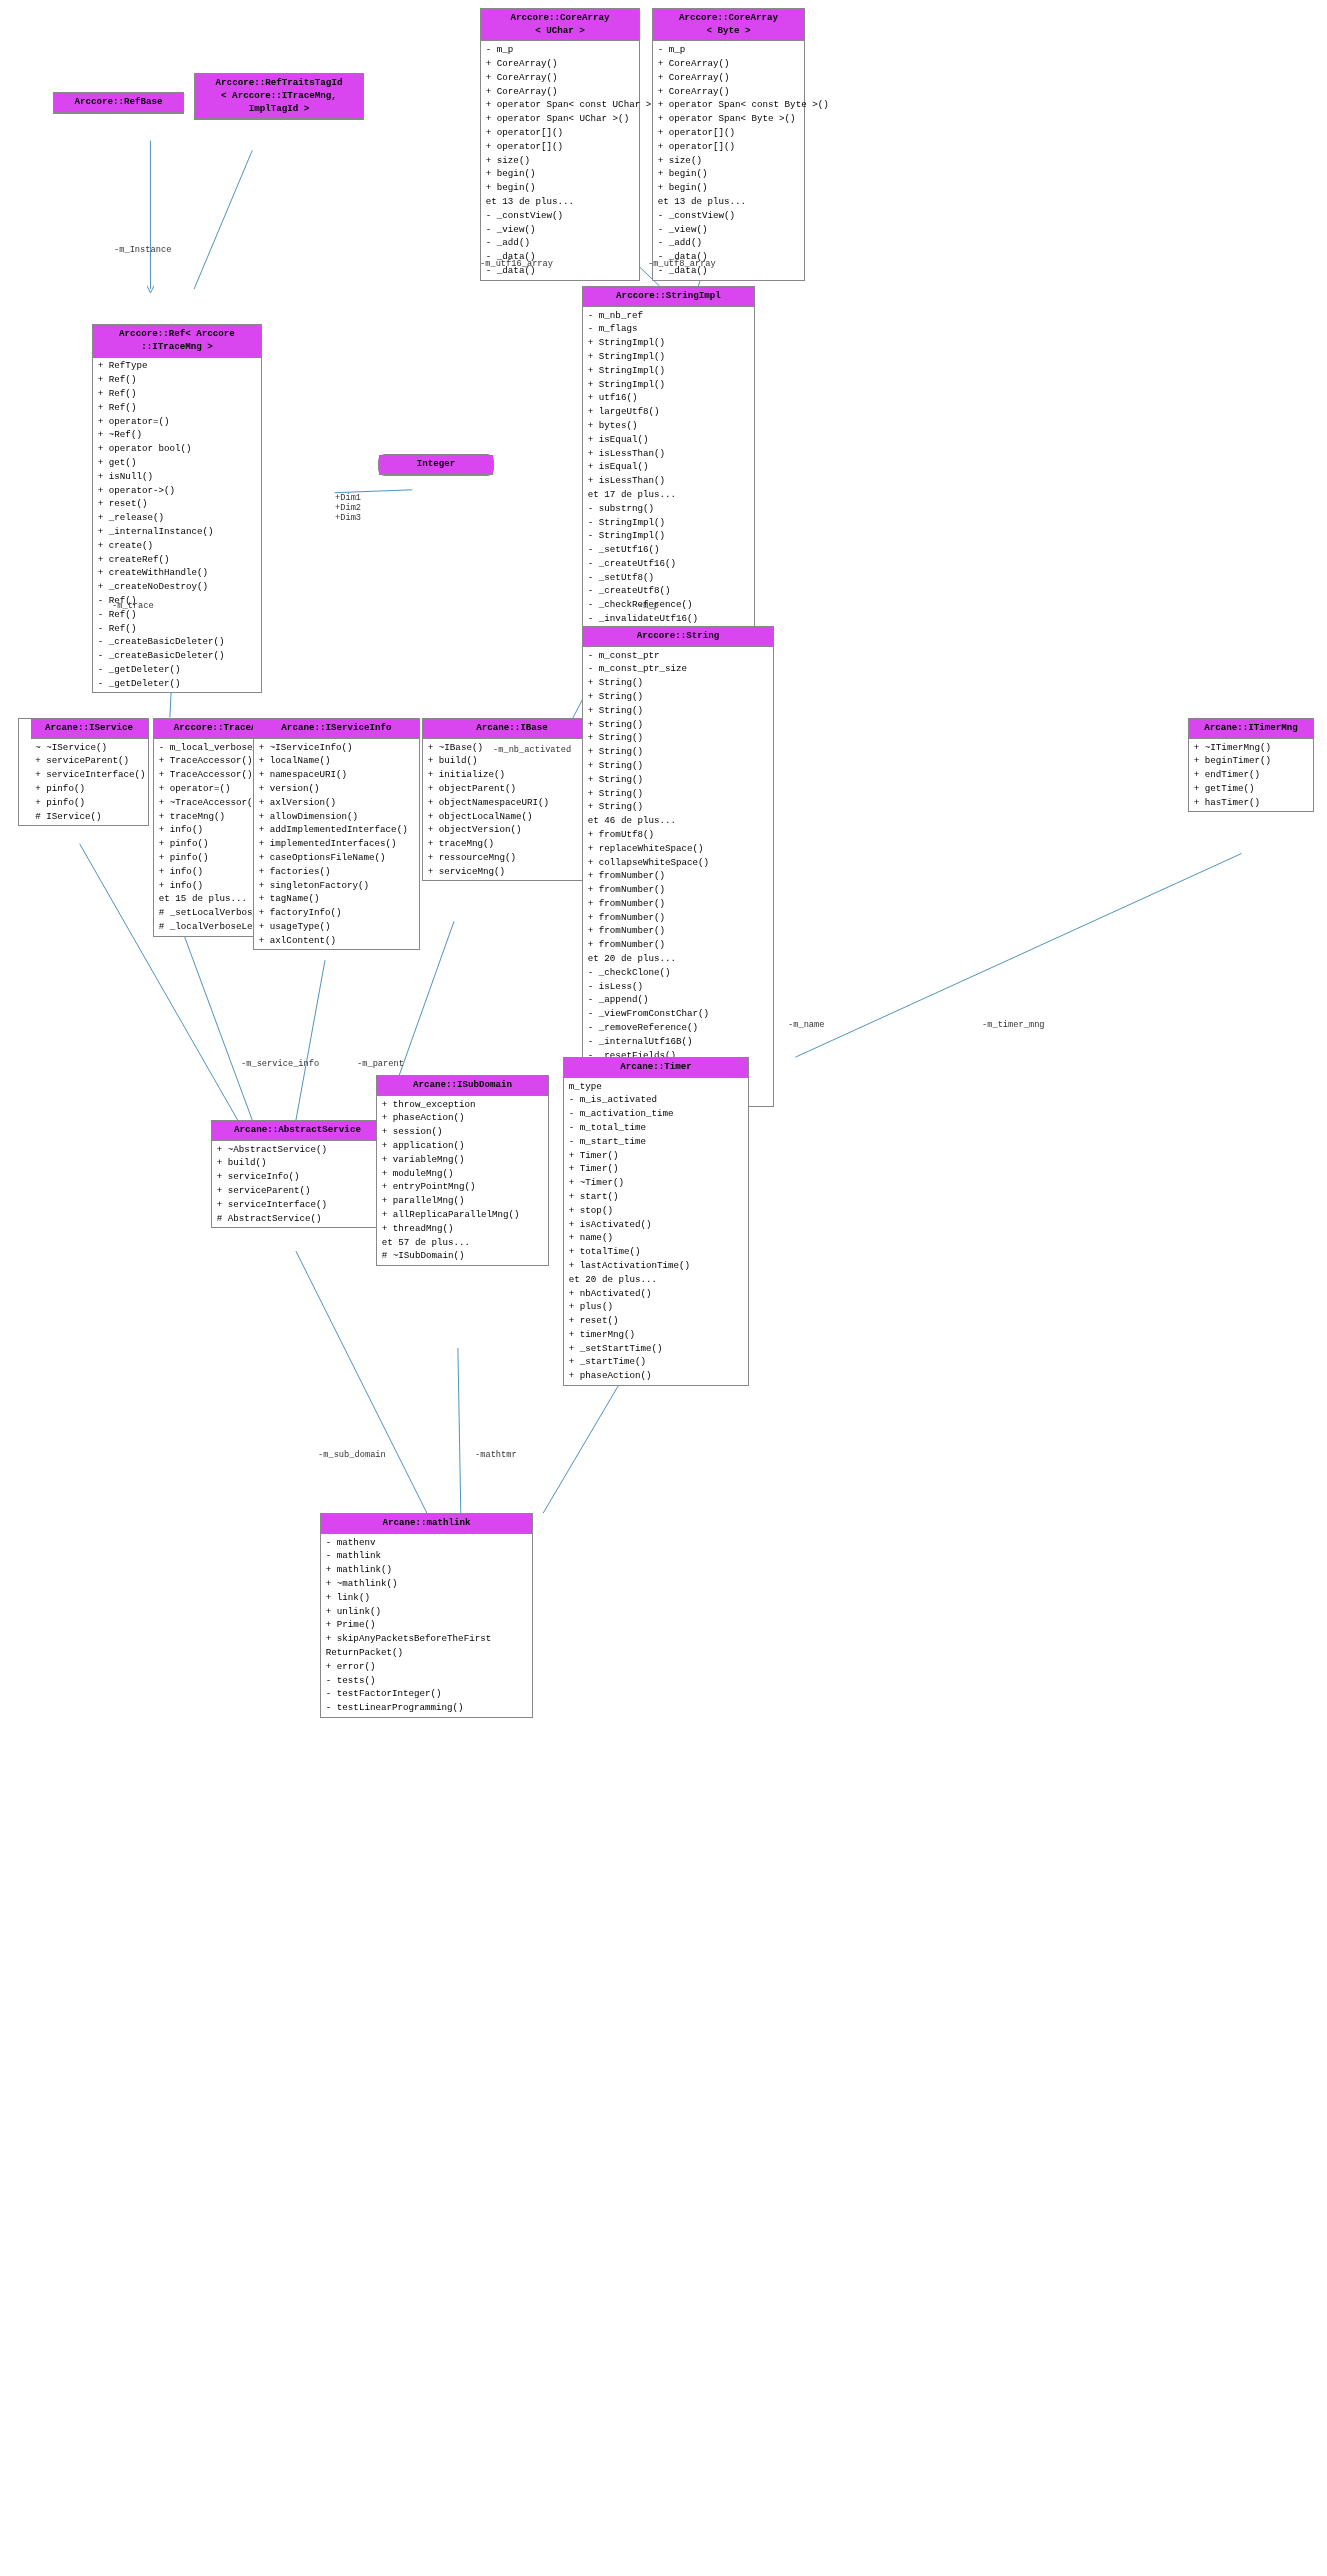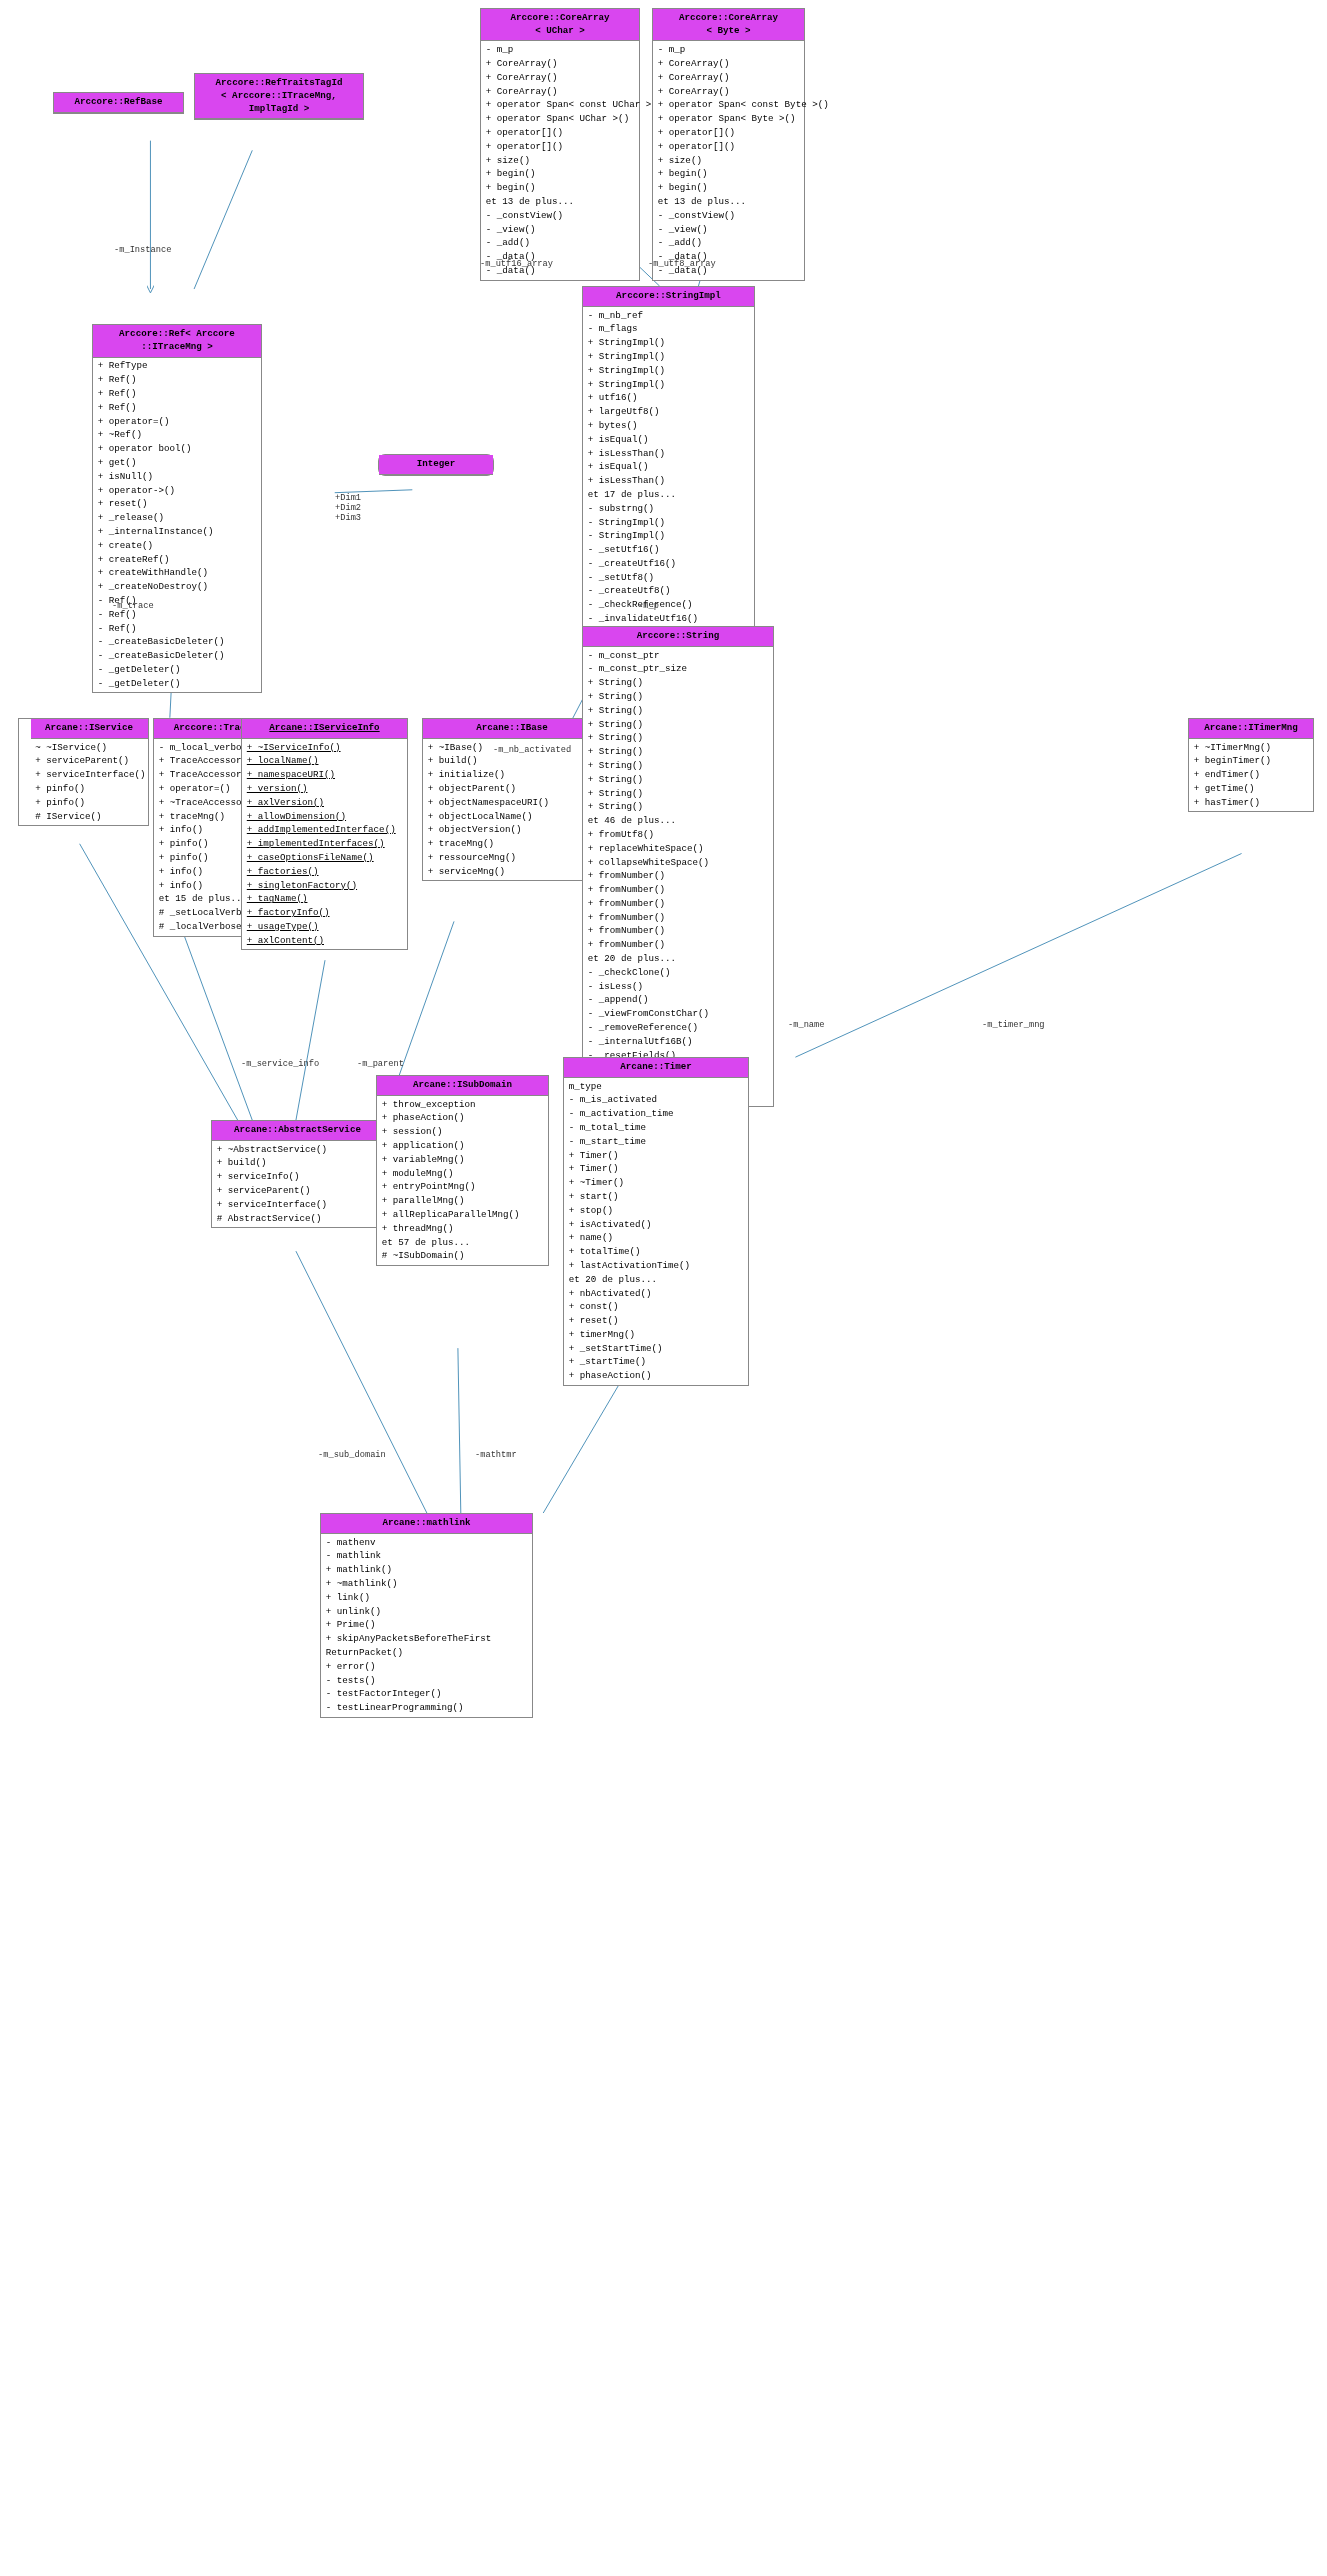--- a/index.html
+++ b/index.html
@@ -254,21 +254,21 @@
       <div class="member">+ pinfo()</div>
       <div class="member">+ pinfo()</div>
       <div class="member">+ info()</div>
       <div class="member">+ info()</div>
       <div class="member">  et 15 de plus...</div>
       <div class="member"># _setLocalVerboseLevel()</div>
       <div class="member"># _localVerboseLevel()</div>
     </div>
   </div>
 
-  <div class="uml-box" style="left:241px;top:718px;width:167px;text-decoration:underline;">
+  <div class="uml-box" style="left:253px;top:718px;width:167px;">
     <div class="box-title">Arcane::IServiceInfo</div>
     <div class="box-section">
       <div class="member">+ ~IServiceInfo()</div>
       <div class="member">+ localName()</div>
       <div class="member">+ namespaceURI()</div>
       <div class="member">+ version()</div>
       <div class="member">+ axlVersion()</div>
       <div class="member">+ allowDimension()</div>
       <div class="member">+ addImplementedInterface()</div>
       <div class="member">+ implementedInterfaces()</div>
@@ -390,21 +390,21 @@
       <div class="member">+ Timer()</div>
       <div class="member">+ ~Timer()</div>
       <div class="member">+ start()</div>
       <div class="member">+ stop()</div>
       <div class="member">+ isActivated()</div>
       <div class="member">+ name()</div>
       <div class="member">+ totalTime()</div>
       <div class="member">+ lastActivationTime()</div>
       <div class="member">  et 20 de plus...</div>
       <div class="member">+ nbActivated()</div>
-      <div class="member">+ const()</div>
+      <div class="member">+ plus()</div>
       <div class="member">+ reset()</div>
       <div class="member">+ timerMng()</div>
       <div class="member">+ _setStartTime()</div>
       <div class="member">+ _startTime()</div>
       <div class="member">+ phaseAction()</div>
     </div>
   </div>
 
   <div class="uml-box" style="left:320px;top:1513px;width:213px;">
     <div class="box-title">Arcane::mathlink</div>

